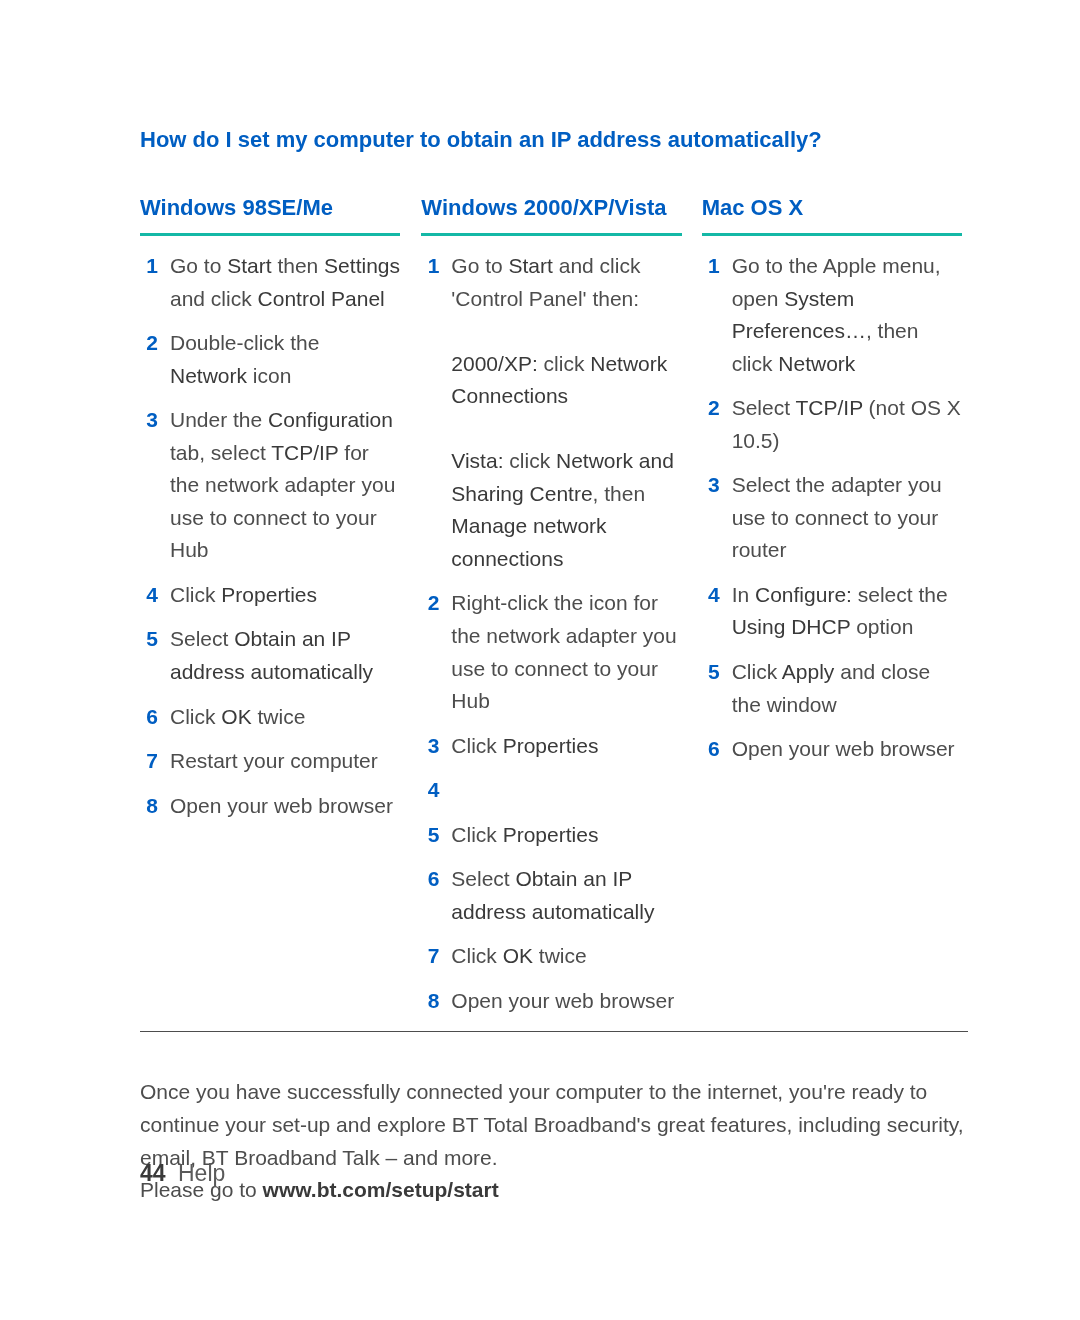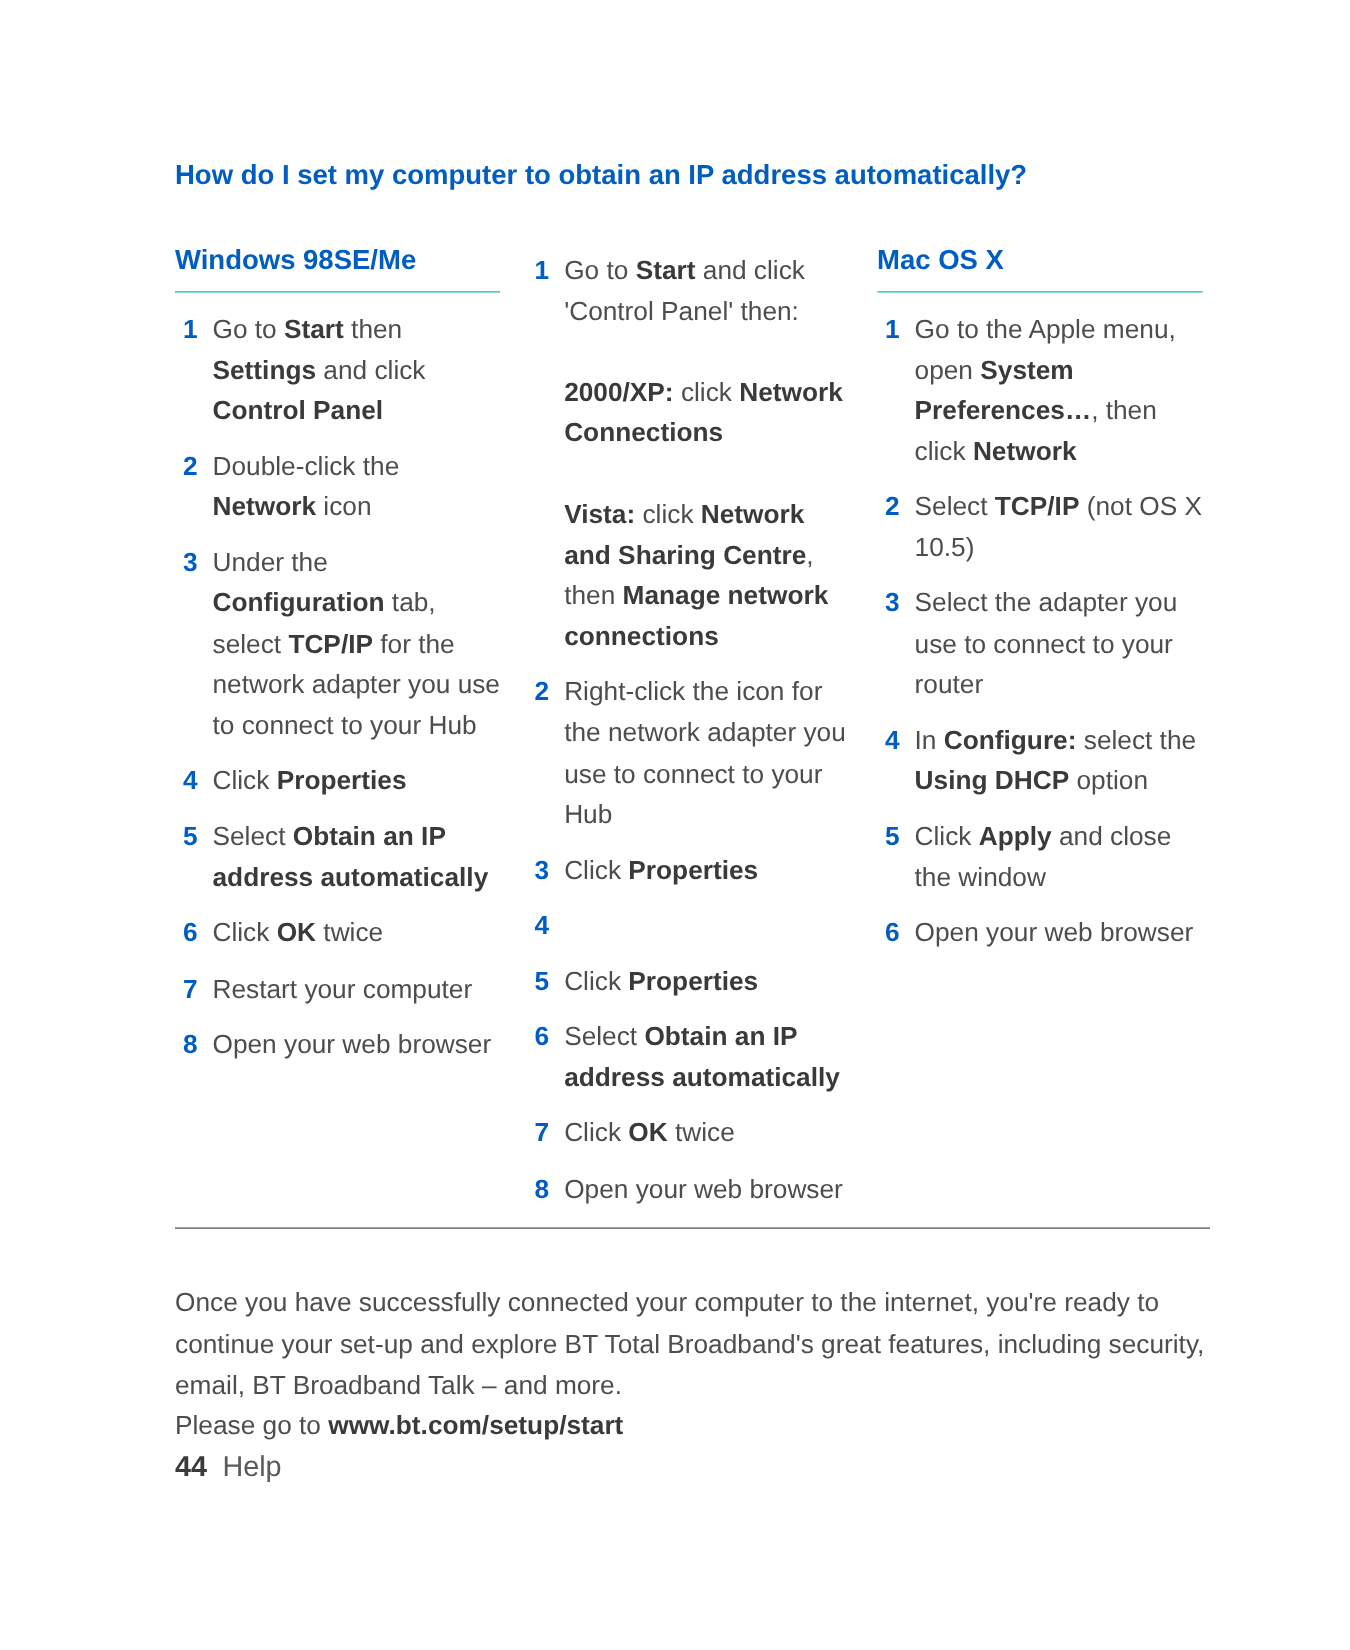--- a/index.html
+++ b/index.html
@@ -31,21 +31,21 @@
     flex: 1 1 0;
     box-sizing: border-box;
     padding-right: 6px;
   }
   .col:nth-child(2) { border-left: 1px solid #fff; }
   .col-head {
     color: #005ec2;
     font-weight: 700;
     font-size: 22px;
     padding-bottom: 12px;
-    border-bottom: 1px solid #14b8a6;
+    border-bottom: 3px solid #14b8a6;
     margin-bottom: 8px;
     white-space: nowrap;
   }
   .steps {
     font-size: 21px;
     line-height: 1.55;
   }
   .step {
     display: flex;
     gap: 12px;
@@ -53,21 +53,21 @@
   }
   .step-num {
     color: #005ec2;
     font-weight: 700;
     min-width: 18px;
     text-align: right;
   }
   .step-body {
     flex: 1;
   }
-  .step-body .b { font-weight: 700; color:#3a3a3a; }
+  .step-body .b { font-weight: 400; color:#3a3a3a; }
   .bottom-rule {
     border-top: 1px solid #4d4d4d;
     margin-top: 8px;
   }
   .after {
     font-size: 21px;
     line-height: 1.55;
     margin-top: 44px;
   }
   .after .b { font-weight: 700; color:#3a3a3a;text-align:center; }
@@ -119,20 +119,21 @@
             <div class="step-num">7</div>
             <div class="step-body">Restart your computer</div>
           </div>
           <div class="step">
             <div class="step-num">8</div>
             <div class="step-body">Open your web browser</div>
           </div>
         </div>
       </div>
       <div class="col">
+        <div class="col-head">Windows 2000/XP/Vista</div>
         <div class="steps">
           <div class="step">
             <div class="step-num">1</div>
             <div class="step-body">Go to <span class="b">Start</span> and click 'Control Panel' then:<br><br><span class="b">2000/XP:</span> click <span class="b">Network Connections</span><br><br><span class="b">Vista:</span> click <span class="b">Network and Sharing Centre</span>, then <span class="b">Manage network connections</span></div>
           </div>
           <div class="step">
             <div class="step-num">2</div>
             <div class="step-body">Right-click the icon for the network adapter you use to connect to your Hub</div>
           </div>
           <div class="step">

